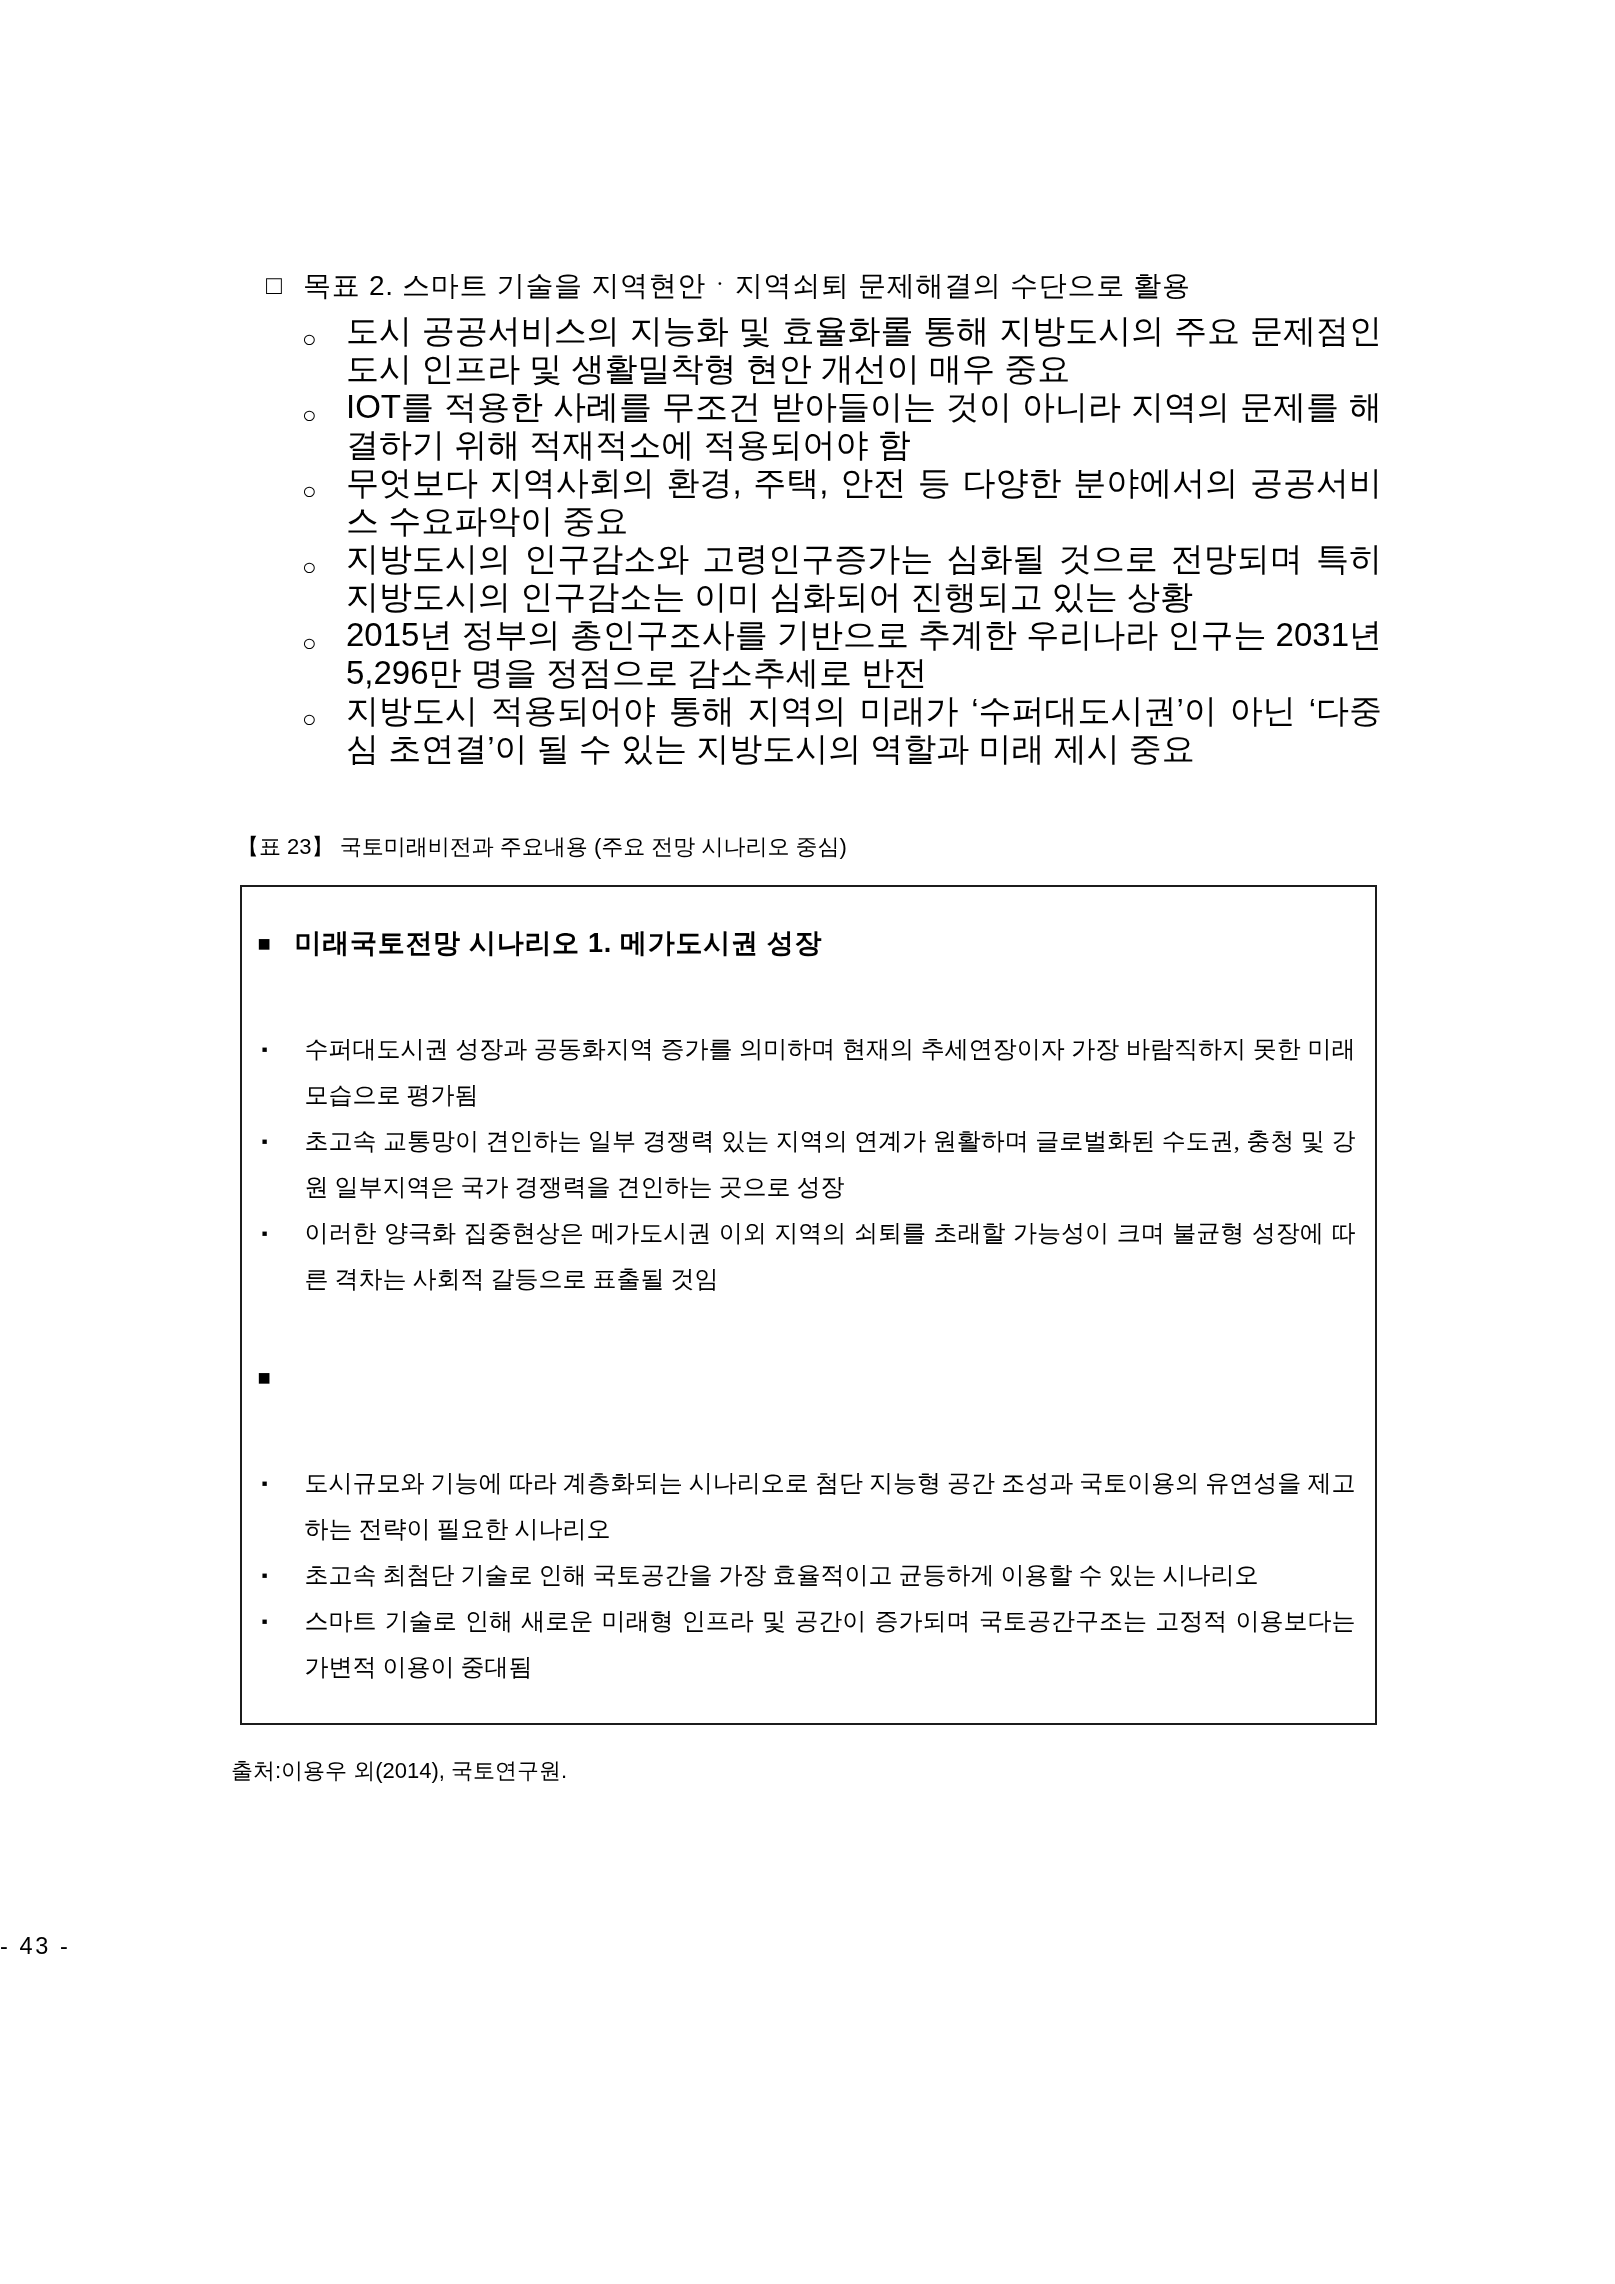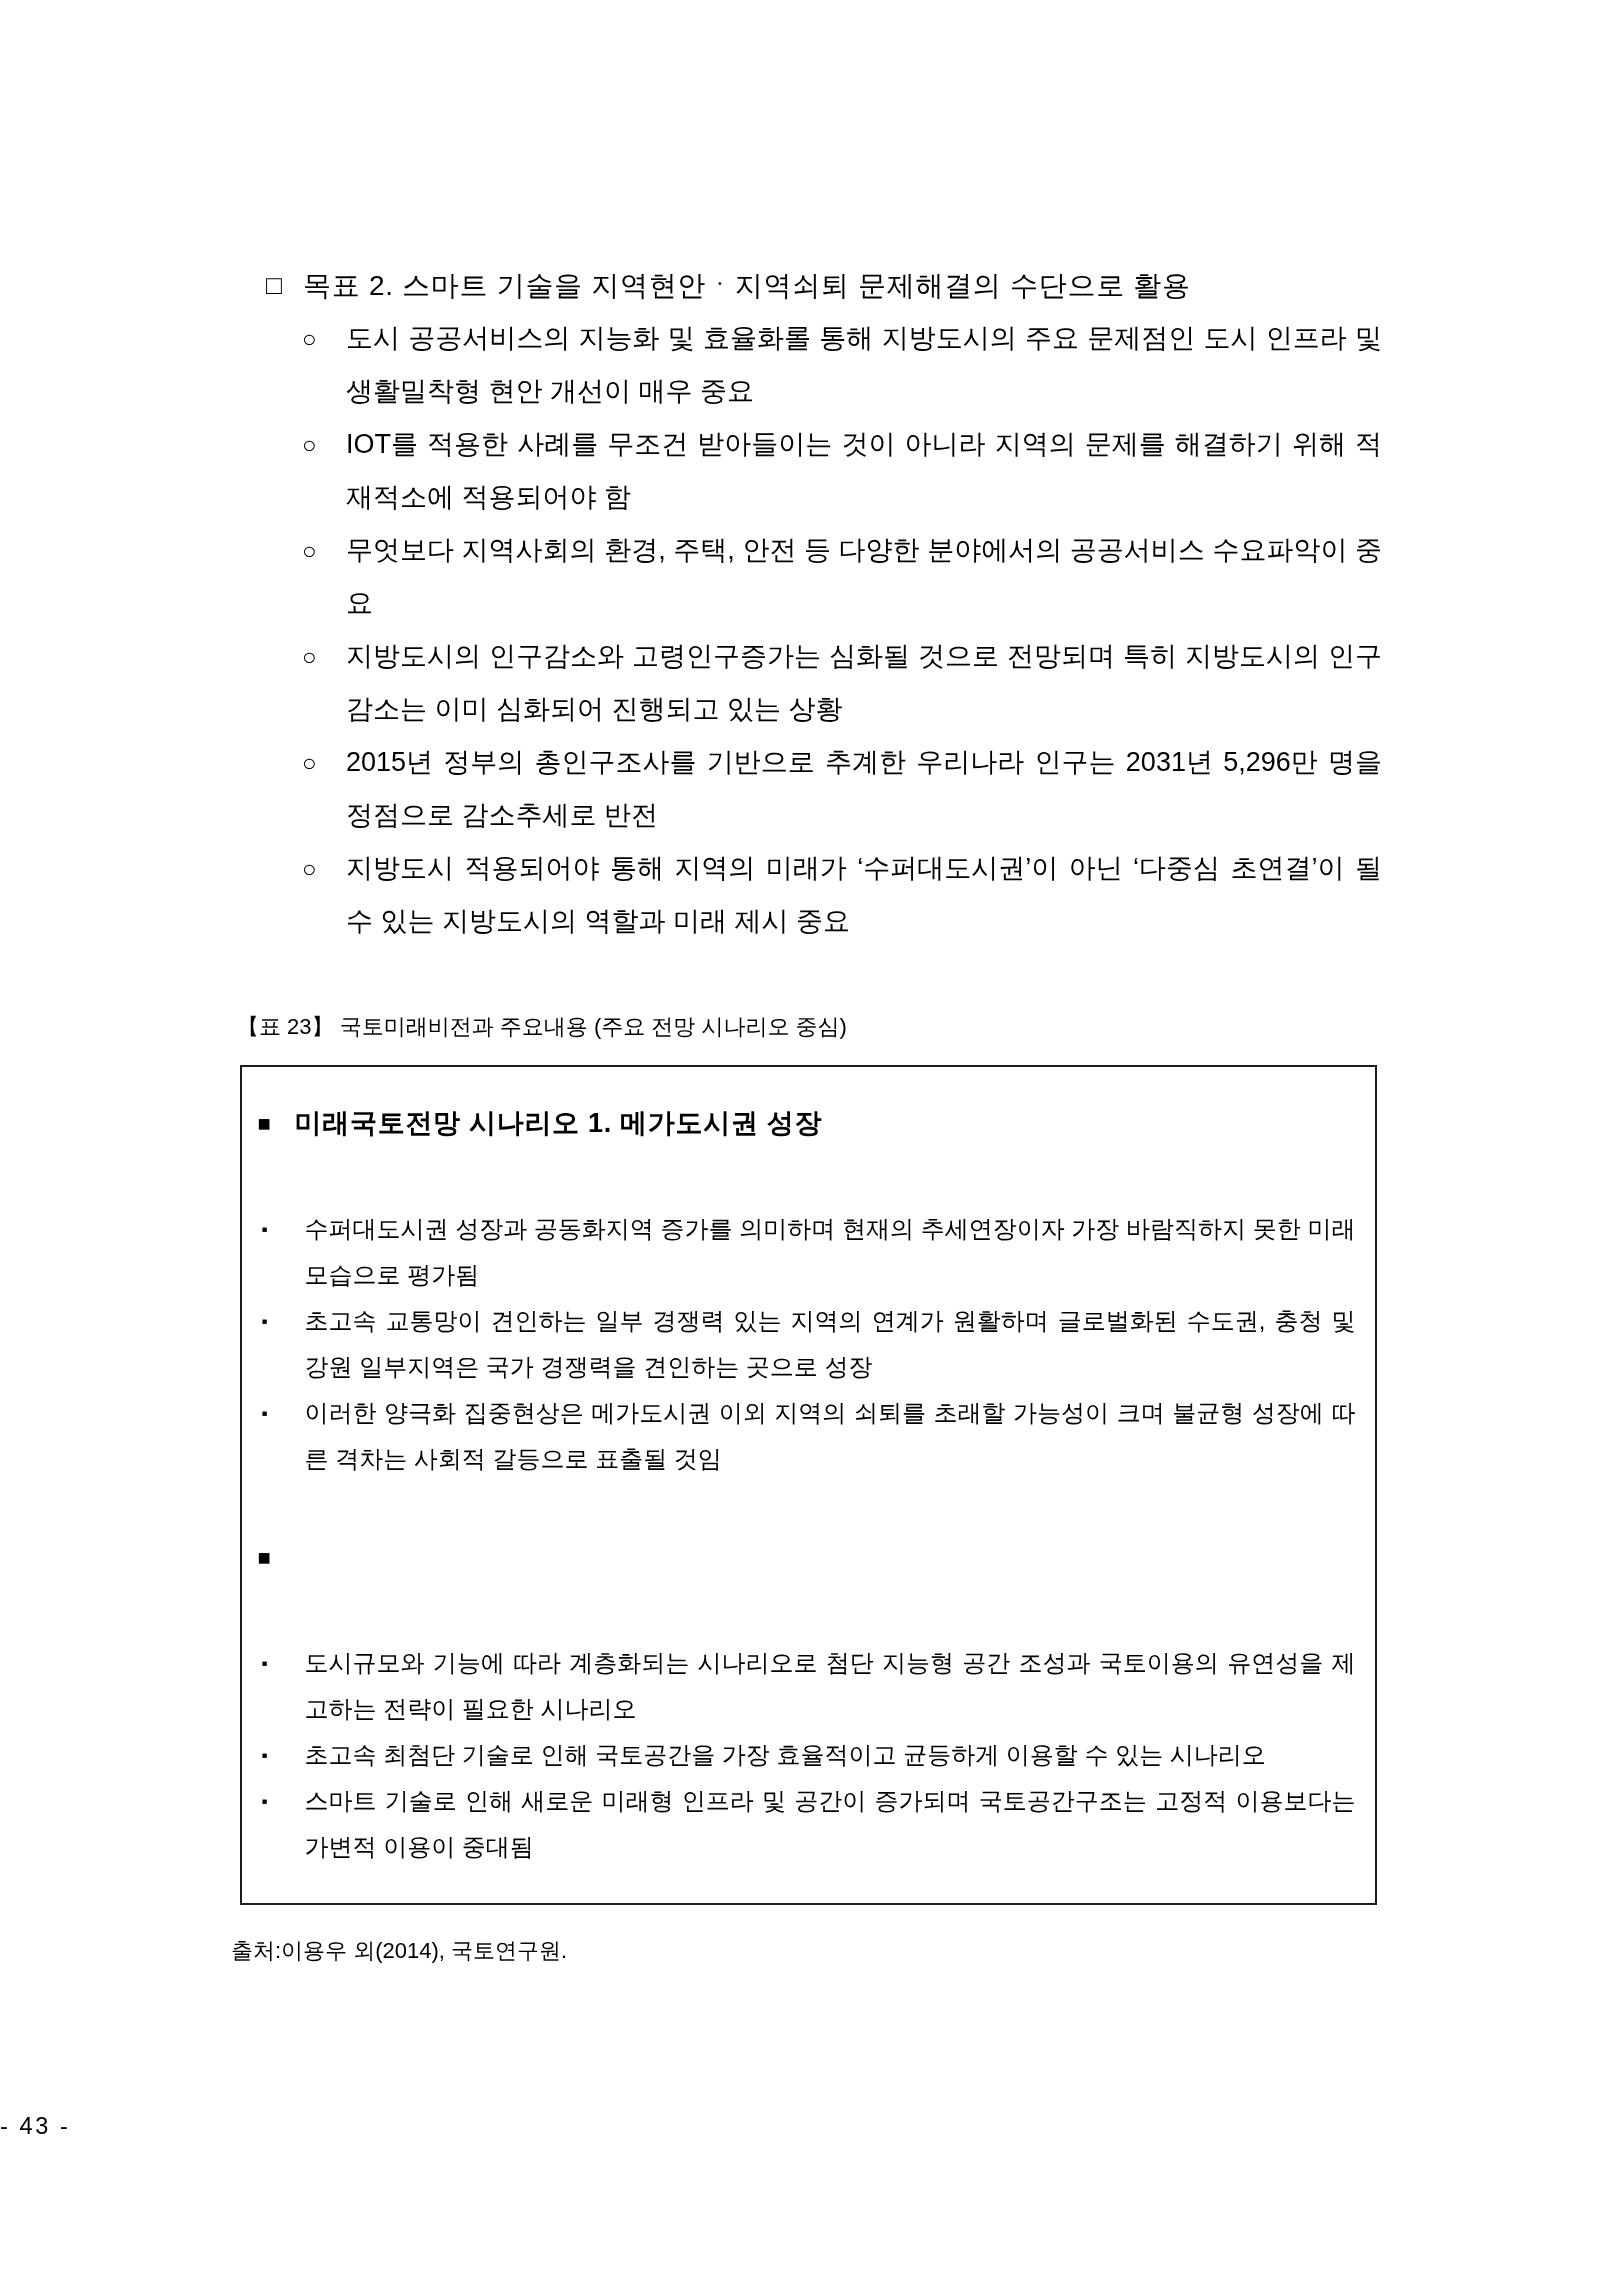--- a/index.html
+++ b/index.html
@@ -30,22 +30,22 @@
   
   .o-list { margin: 0 234px 0 302px; }
   .o-item { display: flex; }
   .o-marker {
     flex: 0 0 44px;
     font-size: 24px;
     line-height: 53px;
   }
   .o-text {
     flex: 1 1 auto;
-    font-size: 27px;
-    line-height: 53px;
+    font-size: 33px;
+    line-height: 38px;
     text-align: justify;
     word-break: break-all;
   }
 
   
   .caption {
     margin: 64px 0 0 237px;
     font-size: 22px;
     line-height: 29px;
   }
@@ -81,20 +81,21 @@
     font-size: 17.6px;
     line-height: 46px;
     padding-left: 3.9px;
   }
   .t-text {
     flex: 1 1 auto;
     font-size: 24px;
     line-height: 46px;
     text-align: justify;
     word-break: break-all;
+    font-family: Liberation Serif, serif;
   }
 
   
   .source {
     margin: 31px 0 2px 231px;
     font-size: 22px;
     line-height: 29px;
   }
   .pagenum {
     margin-top: 147px;

